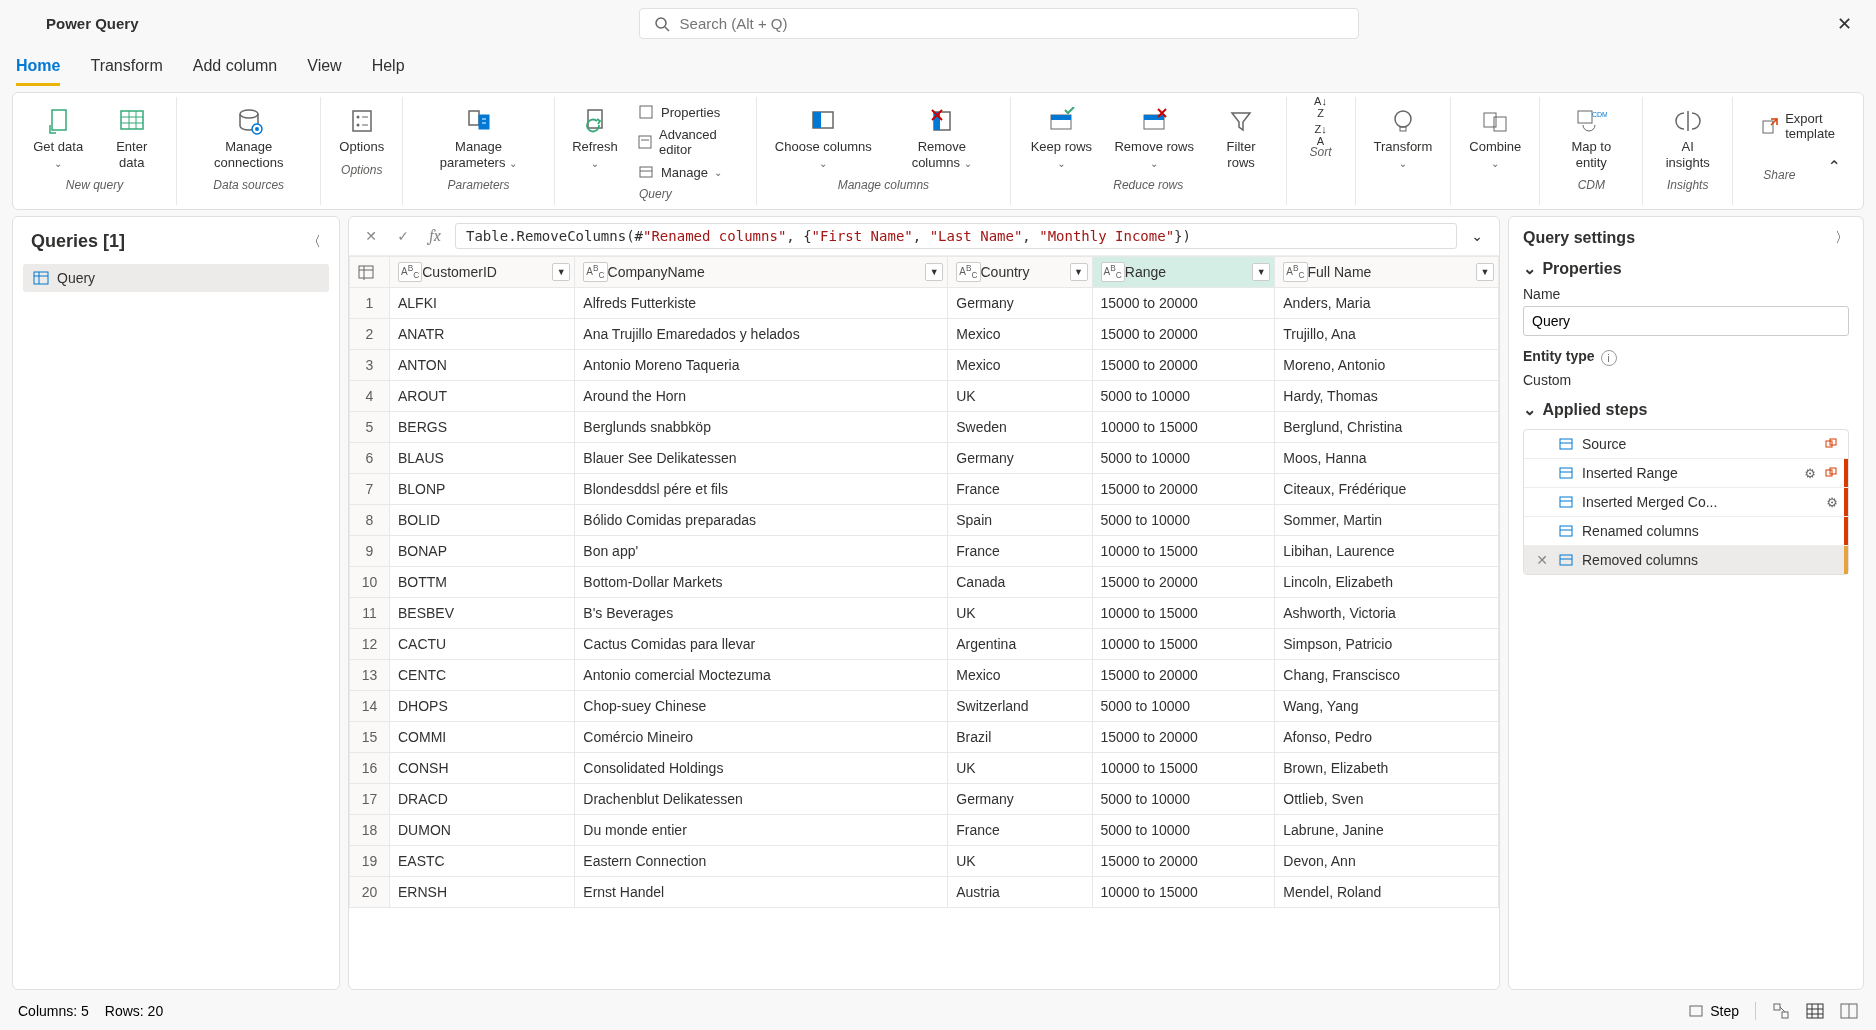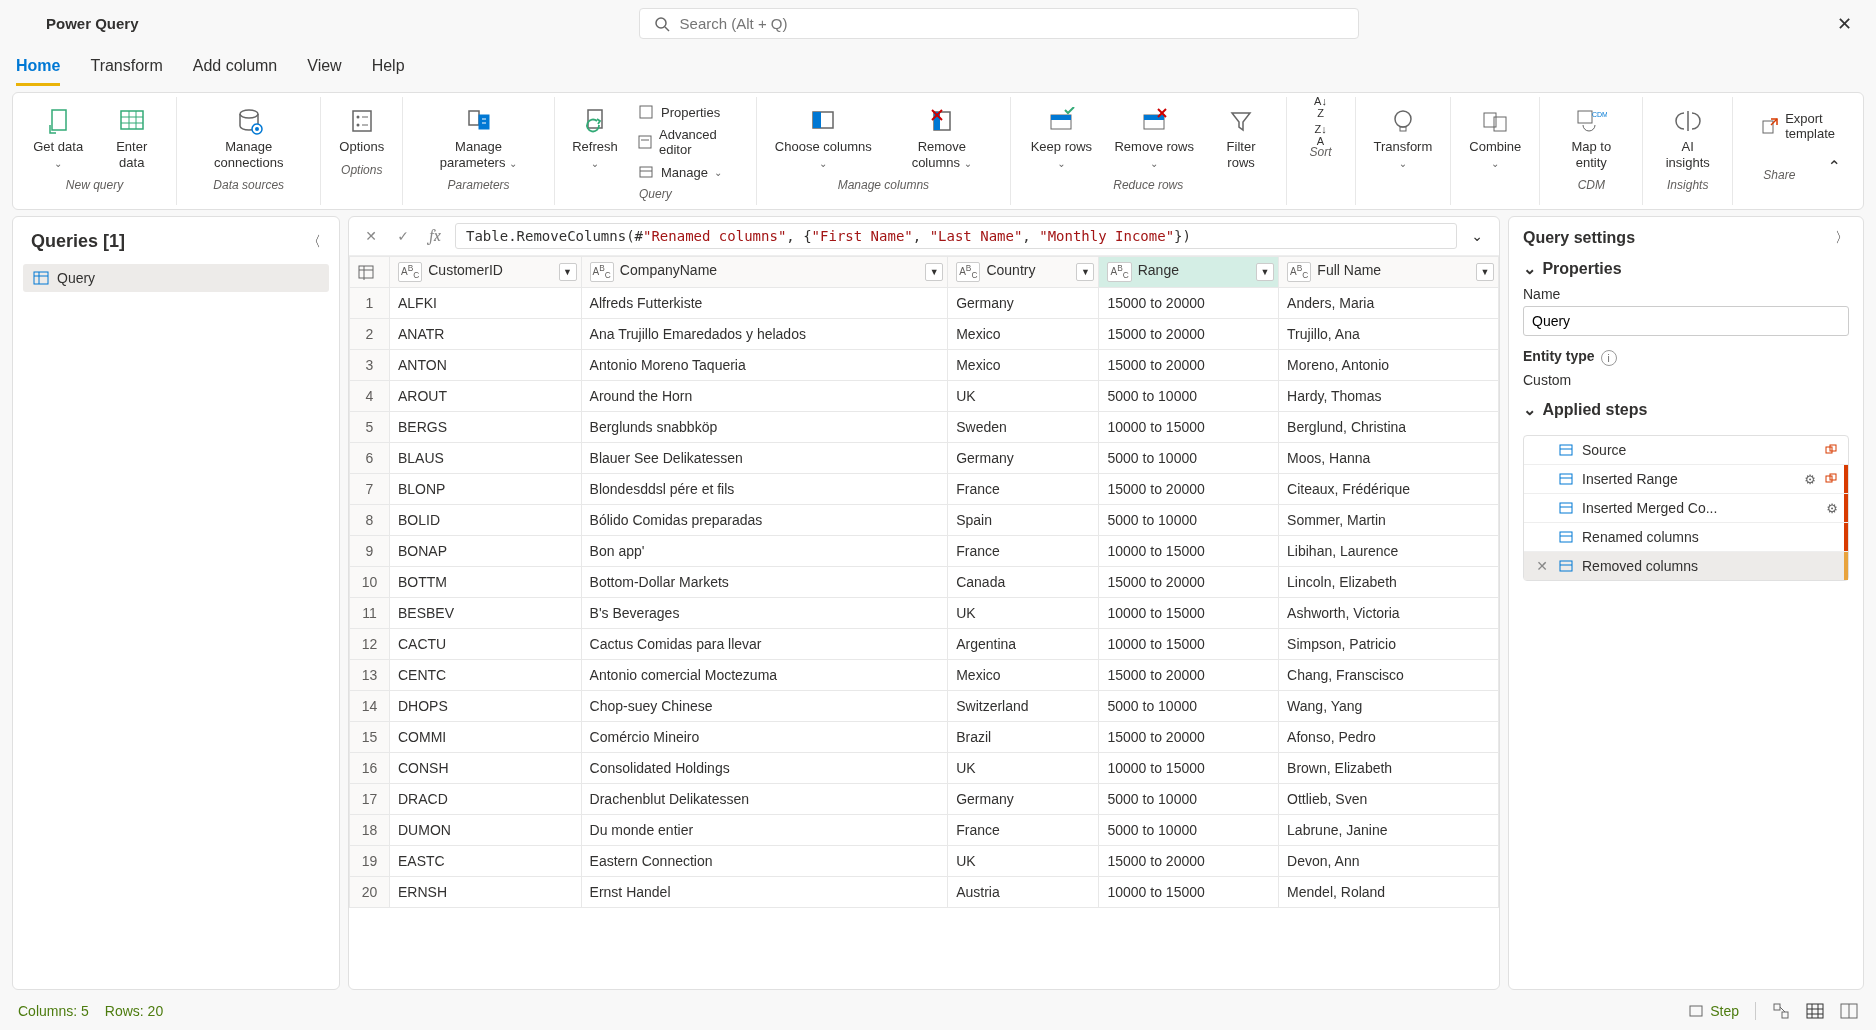--- a/index.html
+++ b/index.html
@@ -160,21 +160,21 @@
   font-weight: 400;
 }
 .grid th.selected { background: #d4eee5; }
 .grid .rownum {
   width: 40px;
   text-align: center;
   background: #faf9f8;
   color: #605e5c;
 }
 .corner { width:40px; background:#f3f2f1; }
-.col-header { display:flex; gap:6px; }
+.col-header { display:flex; align-items:center; gap:0; }
 .type-badge {
   font-size: 10px;
   color: #605e5c;
   border: 1px solid #ccc;
   padding: 0 2px;
   border-radius: 2px;
   background: #fff;
 }
 .filter-arrow {
   position:absolute; right:4px; top: 50%; transform: translateY(-50%);
@@ -196,21 +196,21 @@
 .settings-header { display:flex; align-items:center; justify-content:space-between; }
 .settings-header h3 { font-size: 16px; font-weight:600; }
 .section-title { display:flex; align-items:center; gap:6px; font-size: 16px; font-weight:600; margin: 12px 0 8px;}
 .field-label { font-size: 14px; margin-bottom: 4px; }
 .text-input { width:100%; padding:6px 8px; border:1px solid #ccc; border-radius:3px; font-size:14px; }
 .entity-row { display:flex; align-items:center; gap:6px; margin-top: 12px;}
 .info-icon { width:16px;height:16px;border:1px solid #999;border-radius:50%;display:inline-flex;align-items:center;justify-content:center;font-size:10px;color:#666;}
 .steps {
   border: 1px solid #e0e0e0;
   border-radius: 4px;
-  margin-top: 16px;
+  margin-top: 10px;
 }
 .step {
   display:flex; align-items:center; gap:8px;
   padding: 6px 10px;
   border-bottom: 1px solid #eee;
   position:relative;
 }
 .step:last-child { border-bottom: none; }
 .step.selected { background: #edebe9; }
 .step-bar { position:absolute; right:0; top:0; bottom:0; width:4px; }
@@ -218,21 +218,21 @@
 .step-bar.lorange { background: #e8a33d; }
 .gear { cursor:pointer; color:#666; font-size:13px;}
 .delete-x { color:#888; cursor:pointer; width:16px; display:inline-block; text-align:center;}
 
 
 .statusbar {
   display:flex;
   align-items:center;
   padding: 6px 18px 10px;
   font-size: 14px;
-  color: #4d7c0f;
+  color: #000000;
 }
 .statusbar .right { margin-left:auto; display:flex; align-items:center; gap:16px;}
 .sb-tool { display:flex; align-items:center; gap:6px; cursor:pointer; }
 .sb-divider { width:1px; height:18px; background:#ccc; }
 
 svg { display:block; }
 </style>
 </head>
 <body>
 

